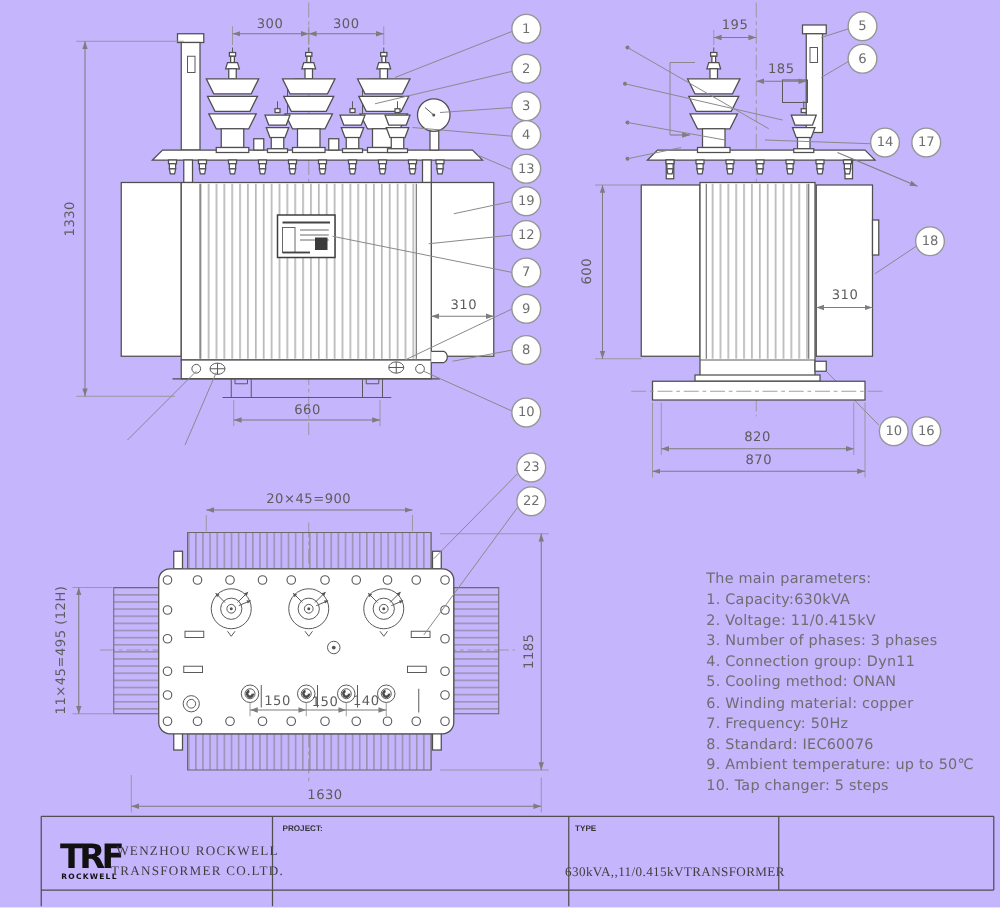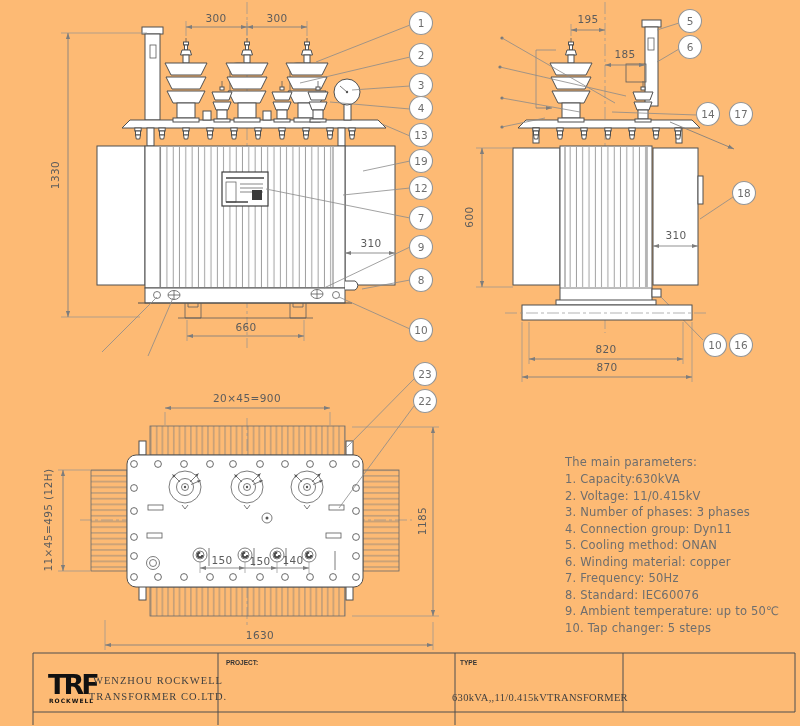--- a/index.html
+++ b/index.html
@@ -1,16 +1,16 @@
 <!DOCTYPE html>
 <html><head>
 <meta charset="utf-8">
 <style>
   html,body{margin:0;padding:0;background:#ffffff;}
-  #sheet{width:800px;height:726px;background:#fdba74;position:relative;overflow:hidden;}
+  #sheet{width:800px;height:726px;background:#c4b5fd;position:relative;overflow:hidden;}
   svg{display:block;}
   .ln{fill:none;stroke:#4f4f4f;stroke-width:1;}
   .lnf{fill:#fff;stroke:#4f4f4f;stroke-width:1;}
   .lnt{fill:none;stroke:#5a5a5a;stroke-width:.8;}
   .dim{fill:none;stroke:#7d7d7d;stroke-width:.85;}
   .ldr{fill:none;stroke:#8a8a8a;stroke-width:.8;}
   .ext{fill:none;stroke:#929292;stroke-width:.7;}
   .cl{fill:none;stroke:#949494;stroke-width:.7;stroke-dasharray:12 3 3 3;}
   .callout{fill:#fff;stroke:#959595;stroke-width:1.1;}
   .dtx{font:10.5px "DejaVu Sans",sans-serif;fill:#5c5c5c;letter-spacing:.4px;}

